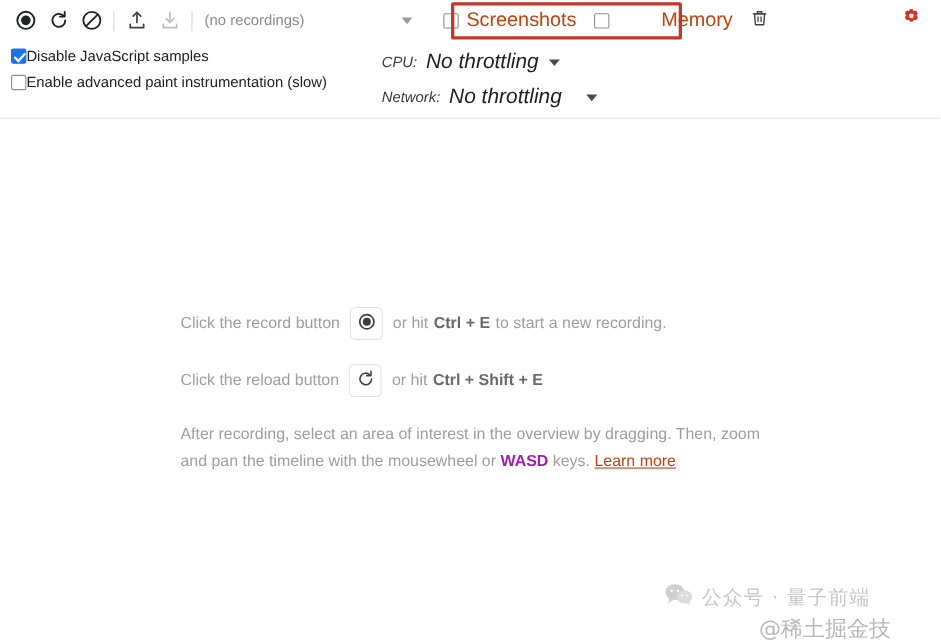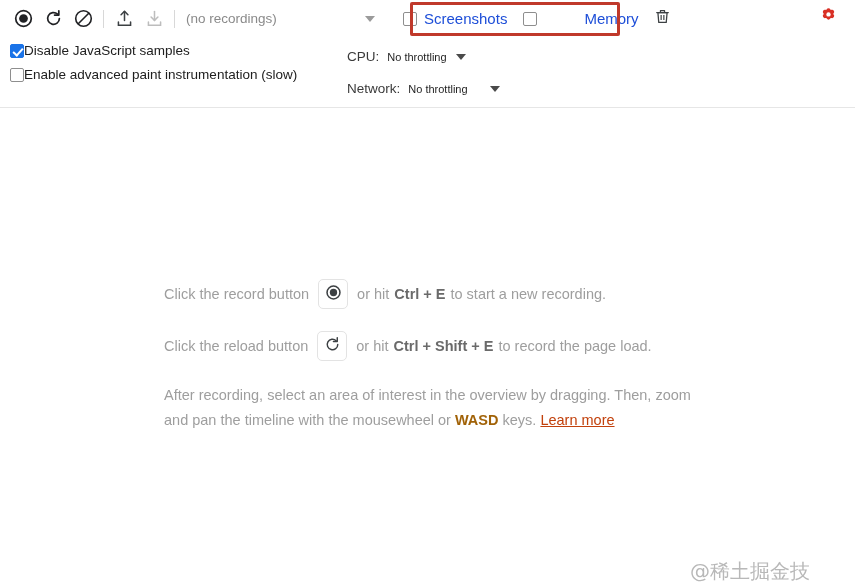--- a/index.html
+++ b/index.html
@@ -97,21 +97,21 @@
   .checkbox.checked::after {
     content: "";
     position: absolute;
     left: 4px; top: 1px;
     width: 4px; height: 8px;
     border: solid #fff;
     border-width: 0 2px 2px 0;
     transform: rotate(42deg);
   }
   .cb-label {
-    font-size: 15px; color: #1d4ed8;
+    font-size: 18px; color: #c2410c;
     white-space: nowrap;
   }
 
   .trash-btn {
     margin-left: 12px;
     width: 24px; height: 24px;
     display: flex; align-items: center; justify-content: center;
     flex: none;
   }
 
@@ -135,26 +135,26 @@
     position: absolute;
     left: 0; bottom: 0; width: 855px; height: 1px;
     background: #e6e6e6;
   }
 
   .opt-left { position: absolute; left: 10px; top: 5px; width: 330px; }
   .opt-row { display: flex; align-items: flex-start; margin-bottom: 7px; }
   .opt-row .checkbox { margin-top: 2px; }
   .opt-row .cb-label { font-size: 13.5px; color: #202020; white-space: normal; line-height: 17px; }
 
-  .throttle-col { position: absolute; left: 347px; top: 6px; }
+  .throttle-col { position: absolute; left: 347px; top: 6px; font-style: italic; }
   .throttle-row { display: flex; align-items: center; height: 27px; }
   .throttle-row + .throttle-row { margin-top: 5px; }
   .throttle-name { font-size: 13.5px; color: #3a3a3a; }
   .throttle-value {
-    font-size: 11px; color: #1f1f1f;
+    font-size: 19px; color: #1f1f1f;
     margin-left: 8px;
   }
   .caret-sm {
     width: 0; height: 0;
     border-left: 5px solid transparent;
     border-right: 5px solid transparent;
     border-top: 6px solid #4a4a4a;
     margin-left: 9px;
   }
 
@@ -198,21 +198,21 @@
     border-radius: 5px;
     display: inline-flex; align-items: center; justify-content: center;
     margin: 0 9px;
     background: #fff;
     flex: none;
   }
   .hint-para {
     color: #9e9e9e; font-size: 14.5px; line-height: 25px;
     width: 552px;
   }
-  .hint-para b { color: #a16207; font-weight: bold; }
+  .hint-para b { color: #a21caf; font-weight: bold; }
   .learn-link {
     color: #c2410c;
     text-decoration: underline;
   }
 
   
   .wm1 {
     position: absolute; left: 604px; top: 530px;
     display: flex; align-items: center; gap: 8px;
     color: #c6c6c6; font-size: 18px;
@@ -378,29 +378,43 @@
         <span class="mini-btn">
           <span>
             <svg width="17" height="17" viewBox="0 0 20 20">
               <path d="M16.2 10a6.2 6.2 0 1 1-1.9-4.5" fill="none" stroke="#3c4043" stroke-width="1.7" stroke-linecap="round"></path>
               <path d="M15.6 1.9 L15.6 6.4 L11.1 6.4" fill="none" stroke="#3c4043" stroke-width="1.7" stroke-linecap="round" stroke-linejoin="round"></path>
             </svg>
           </span>
         </span>
         <span>or hit</span>
         <b style="margin:0 5px;">Ctrl + Shift + E</b>
-        <span>to record the page load.</span>
       </div>
 
       <div class="hint-para">
         <span>After recording, select an area of interest in the overview by dragging. Then,</span>
         <span>zoom and pan the timeline with the mousewheel or</span>
         <b>WASD</b>
         <span>keys.</span>
         <a class="learn-link" href="#">Learn more</a>
       </div>
 
     </div>
   </div>
 
+  <div class="wm1">
+    <span>
+      <svg width="26" height="20" viewBox="0 0 30 23">
+        <ellipse cx="11" cy="9.5" rx="10" ry="8.3" fill="#cfcfcf"></ellipse>
+        <path d="M5 16 L4 21 L9.5 17.6 Z" fill="#cfcfcf"></path>
+        <ellipse cx="21" cy="14.5" rx="8.2" ry="7" fill="#dcdcdc"></ellipse>
+        <path d="M26 20 L27 23 L22.5 21 Z" fill="#dcdcdc"></path>
+        <circle cx="7.6" cy="8" r="1.3" fill="#ffffff"></circle>
+        <circle cx="14.2" cy="8" r="1.3" fill="#ffffff"></circle>
+        <circle cx="18.3" cy="13" r="1.1" fill="#ffffff"></circle>
+        <circle cx="23.6" cy="13" r="1.1" fill="#ffffff"></circle>
+      </svg>
+    </span>
+    <span>公众号 · 量子前端</span>
+  </div>
   <div class="wm2">@稀土掘金技术社区</div>
 
 </div>
 
 </body></html>

